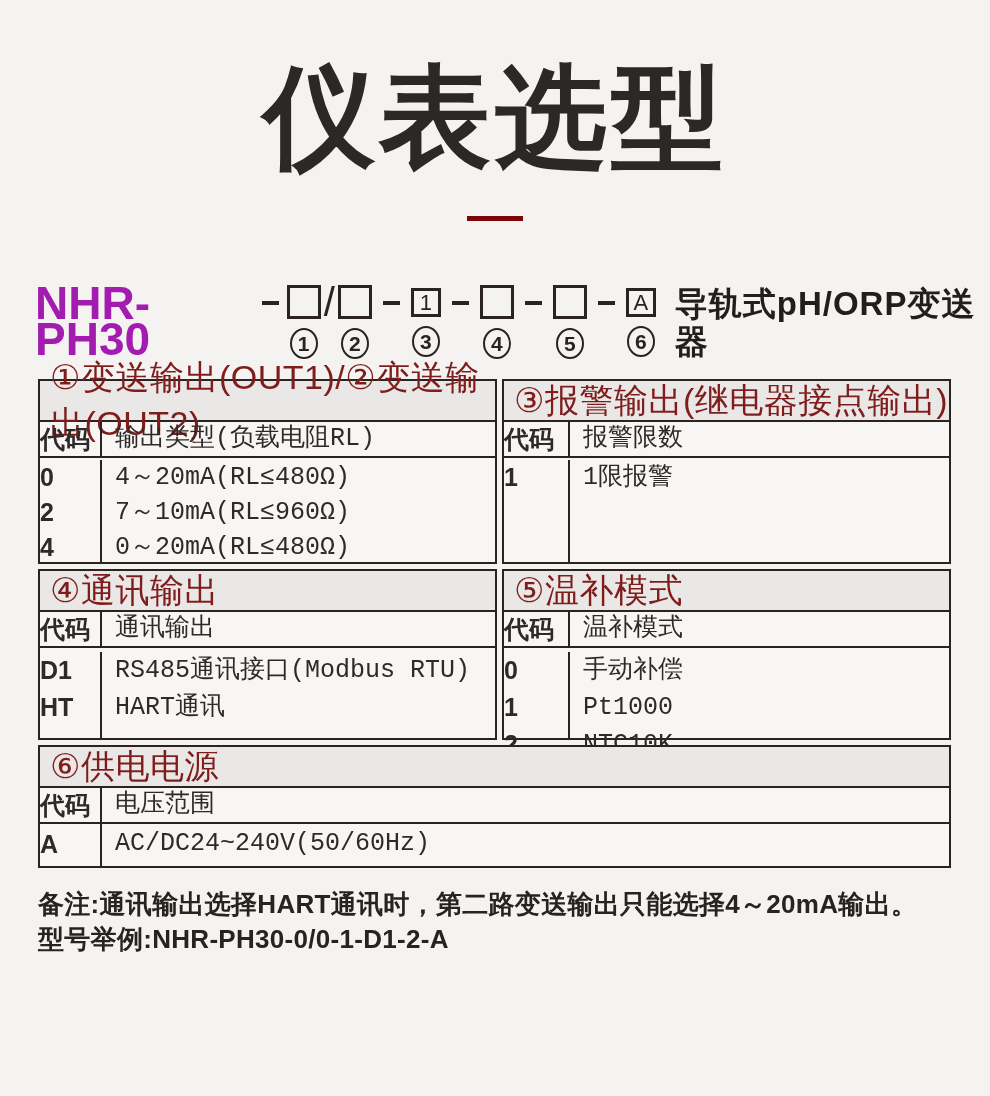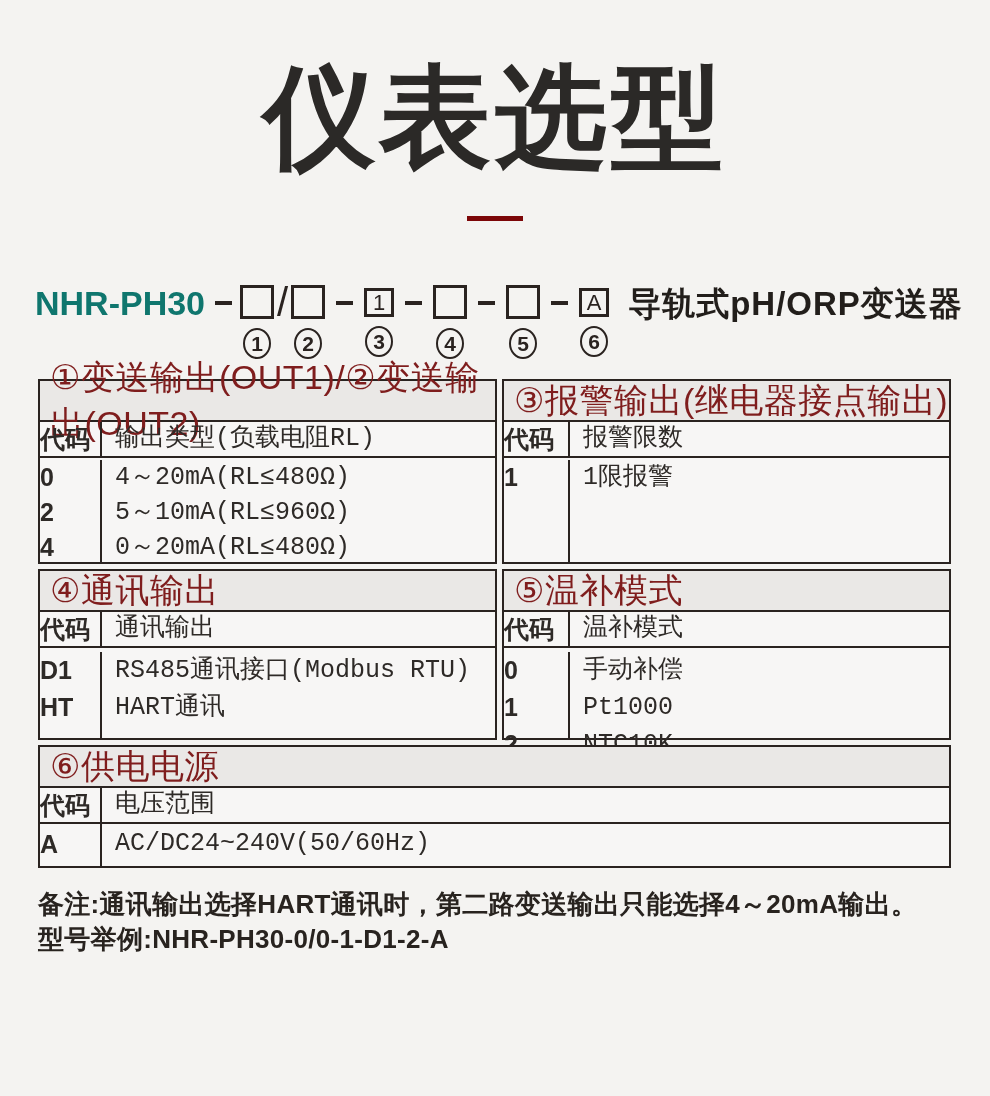--- a/index.html
+++ b/index.html
@@ -25,22 +25,22 @@
     background:#7c0608;
     margin:32px auto 0 auto;
   }
   
   .model-row {
     margin:64px 0 0 35px;
     display:flex;
     align-items:flex-start;
   }
   .model-prefix {
-    font-size:34px; font-weight:700; letter-spacing:0px;
-    height:36px; line-height:36px; color:#0f766e;
+    font-size:46px; font-weight:700; letter-spacing:0px;
+    height:36px; line-height:36px; color:#a21caf;
   }
   .sep { height:36px; display:flex; align-items:center; }
   .sep-dash { width:17px; height:4px; background:#2a2320; margin:0 11px; }
   .sep-dash.first { margin:0 8px 0 10px; }
   .slash { font-size:40px; font-weight:400; height:36px; line-height:34px; margin:0 3px; color:#2a2320;}
   .slot { display:flex; flex-direction:column; align-items:center; }
   .slot-box {
     width:34px; height:34px;
     border:3px solid #2a2320;
     background:transparent;
@@ -185,21 +185,21 @@
       <div class="desc-col">输出类型(负载电阻RL)</div>
     </div>
     <div class="sec-data">
       <div class="code-col">
         <div class="cell-line">0</div>
         <div class="cell-line">2</div>
         <div class="cell-line">4</div>
       </div>
       <div class="desc-col">
         <div class="cell-line">4～20mA(RL≤480Ω)</div>
-        <div class="cell-line">5～10mA(RL≤960Ω)</div>
+        <div class="cell-line">7～10mA(RL≤960Ω)</div>
         <div class="cell-line">0～20mA(RL≤480Ω)</div>
       </div>
     </div>
   </div>
 
   <div class="sec h-a">
     <div class="sec-header">③报警输出(继电器接点输出)</div>
     <div class="sec-sub">
       <div class="code-col wide">代码</div>
       <div class="desc-col">报警限数</div>

